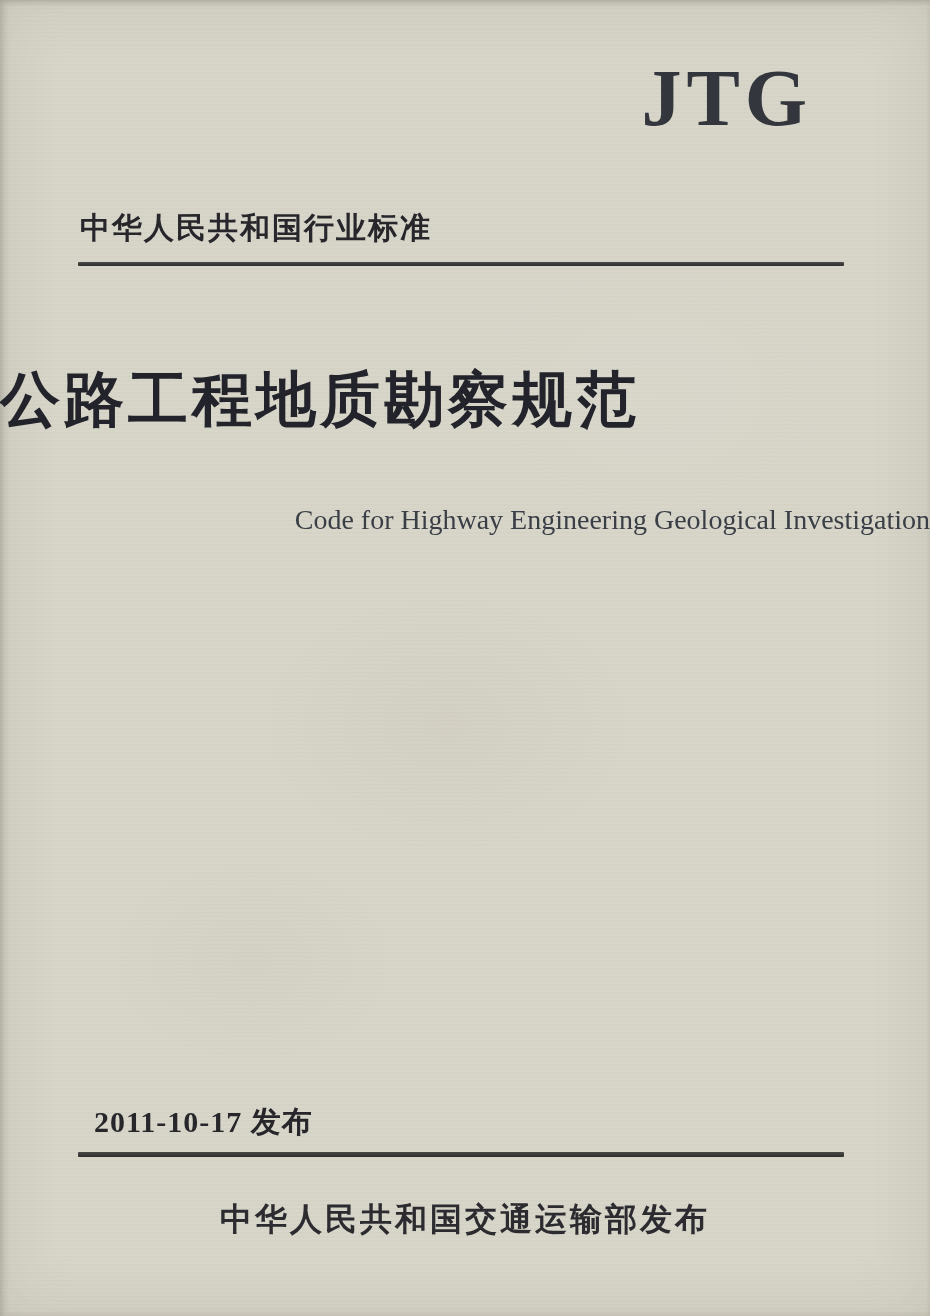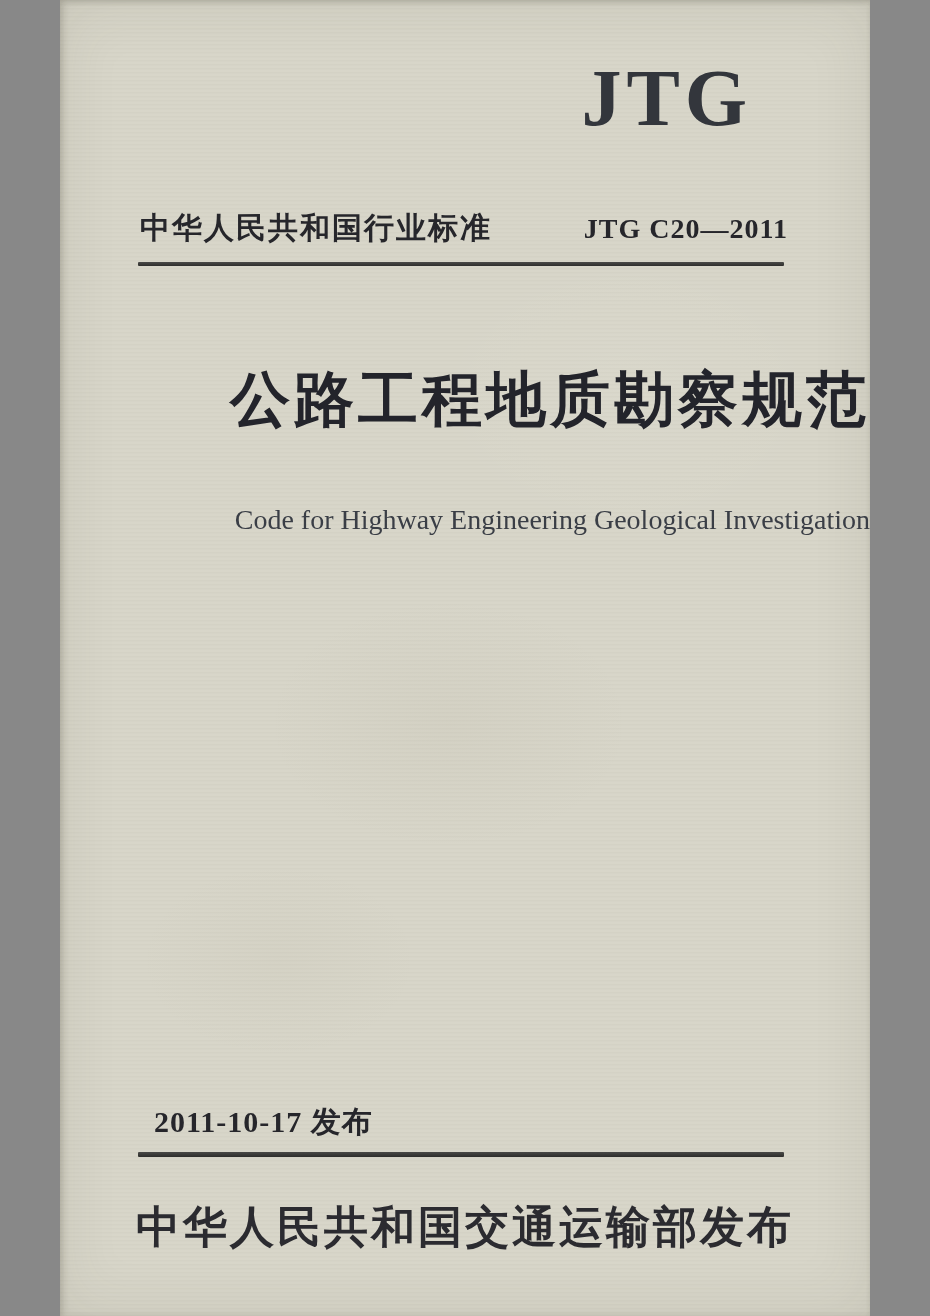--- a/index.html
+++ b/index.html
@@ -2,21 +2,21 @@
 <html><head>
 <meta charset="utf-8">
 <style>
   html, body {
     margin: 0;
     padding: 0;
     background: #888;
   }
   .cover {
     position: relative;
-    width: 810px;
+    width: 930px;
     height: 1316px;
     margin: 0 auto;
     background-color: #d8d6c9;
     background-image:
       radial-gradient(ellipse 260px 180px at 48% 55%, rgba(130,118,92,0.05), transparent 70%),
       radial-gradient(ellipse 200px 140px at 27% 73%, rgba(130,118,92,0.04), transparent 70%),
       radial-gradient(ellipse 300px 220px at 70% 30%, rgba(255,255,250,0.05), transparent 70%),
       repeating-linear-gradient(
         180deg,
         rgba(0,0,0,0.020) 0px,
@@ -42,21 +42,21 @@
     font-size: 80px;
     line-height: 1;
     letter-spacing: 5px;
     color: #33363c;
   }
 
   .header-row {
     position: absolute;
     top: 208px;
     left: 80px;
-    right: 82px;
+    right: 104px;
     display: flex;
     justify-content: space-between;
     align-items: baseline;
     gap: 8px;
   }
   .standard-label {
     font-size: 30px;
     font-weight: bold;
     letter-spacing: 2px;
     color: #26262b;
@@ -77,21 +77,21 @@
     border-radius: 1px;
   }
   .rule-top { top: 262px; height: 4px; }
   .rule-bottom { top: 1152px; height: 5px; }
 
   .main-title {
     position: absolute;
     top: 360px;
     left: 0;
     width: 100%;
-    text-align: right;
+    text-align: left;
     font-family: Liberation Sans, sans-serif;
     font-weight: bold;
     font-size: 60px;
     letter-spacing: 4px;
     color: #23242b;
   }
 
   .sub-title {
     position: absolute;
     top: 504px;
@@ -121,36 +121,35 @@
     font-family: "Liberation Serif", "DejaVu Serif", serif;
     font-weight: bold;
   }
 
   .publisher {
     position: absolute;
     top: 1198px;
     left: 0;
     width: 100%;
     text-align: center;
-    font-size: 44px;
+    font-size: 32px;
     font-weight: bold;
     letter-spacing: 3px;
     color: #2b2b30;
   }
 </style>
 </head>
 <body>
 
 <div class="cover">
 
   <div class="jtg-logo">JTG</div>
 
   <div class="header-row">
     <span class="standard-label">中华人民共和国行业标准</span>
-    <span class="standard-number">JTG  C20—2011</span>
   </div>
 
   <div class="rule rule-top"></div>
 
   <div class="main-title">公路工程地质勘察规范</div>
 
   <div class="sub-title">Code for Highway Engineering Geological Investigation</div>
 
   <div class="dates-row">
     <span class="date-item">2011-10-17  发布</span>

